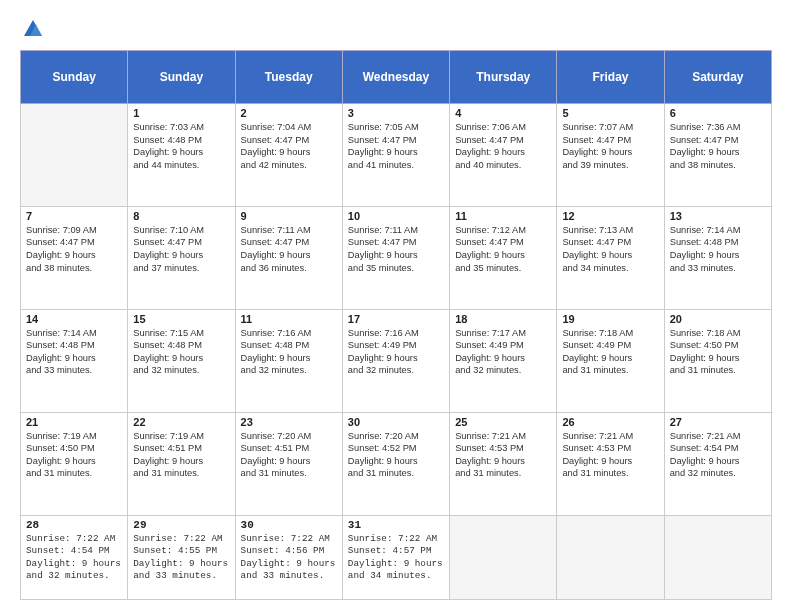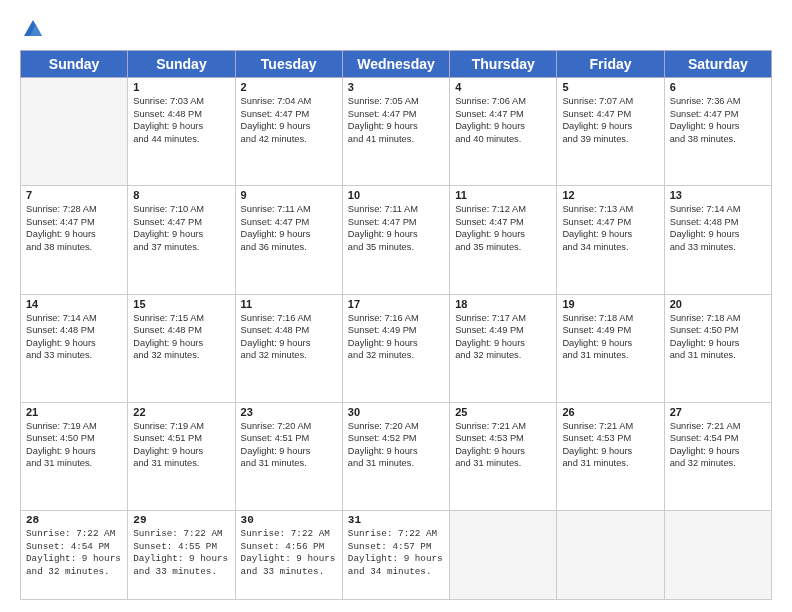--- a/index.html
+++ b/index.html
@@ -63,24 +63,24 @@
     .calendar {
       flex: 1;
       border: 1px solid #ccc;
       border-collapse: collapse;
       width: 100%;
       table-layout: fixed;
     }
     .calendar th {
       background: #3a6bc4;
       color: #fff;
-      font-size: 14px;
+      font-size: 12px;
       font-weight: bold;
       text-align: center;
-      padding: 5px 3px;
+      padding: 19px 3px;
       border: 1px solid #aac;
     }
     .calendar td {
       vertical-align: top;
       border: 1px solid #ccc;
       padding: 3px 5px 4px 5px;
       font-size: 9.5px;
       color: #222;
       height: 88px;
       background: #fff;
@@ -184,21 +184,21 @@
             <span class="day-num">6</span>
             <span class="cell-line">Sunrise: 7:36 AM</span>
             <span class="cell-line">Sunset: 4:47 PM</span>
             <span class="cell-line">Daylight: 9 hours</span>
             <span class="cell-line">and 38 minutes.</span>
           </td>
         </tr>
         <tr class="week-row">
           <td>
             <span class="day-num">7</span>
-            <span class="cell-line">Sunrise: 7:28 AM</span>
+            <span class="cell-line">Sunrise: 7:09 AM</span>
             <span class="cell-line">Sunset: 4:47 PM</span>
             <span class="cell-line">Daylight: 9 hours</span>
             <span class="cell-line">and 38 minutes.</span>
           </td>
           <td>
             <span class="day-num">8</span>
             <span class="cell-line">Sunrise: 7:10 AM</span>
             <span class="cell-line">Sunset: 4:47 PM</span>
             <span class="cell-line">Daylight: 9 hours</span>
             <span class="cell-line">and 37 minutes.</span>

